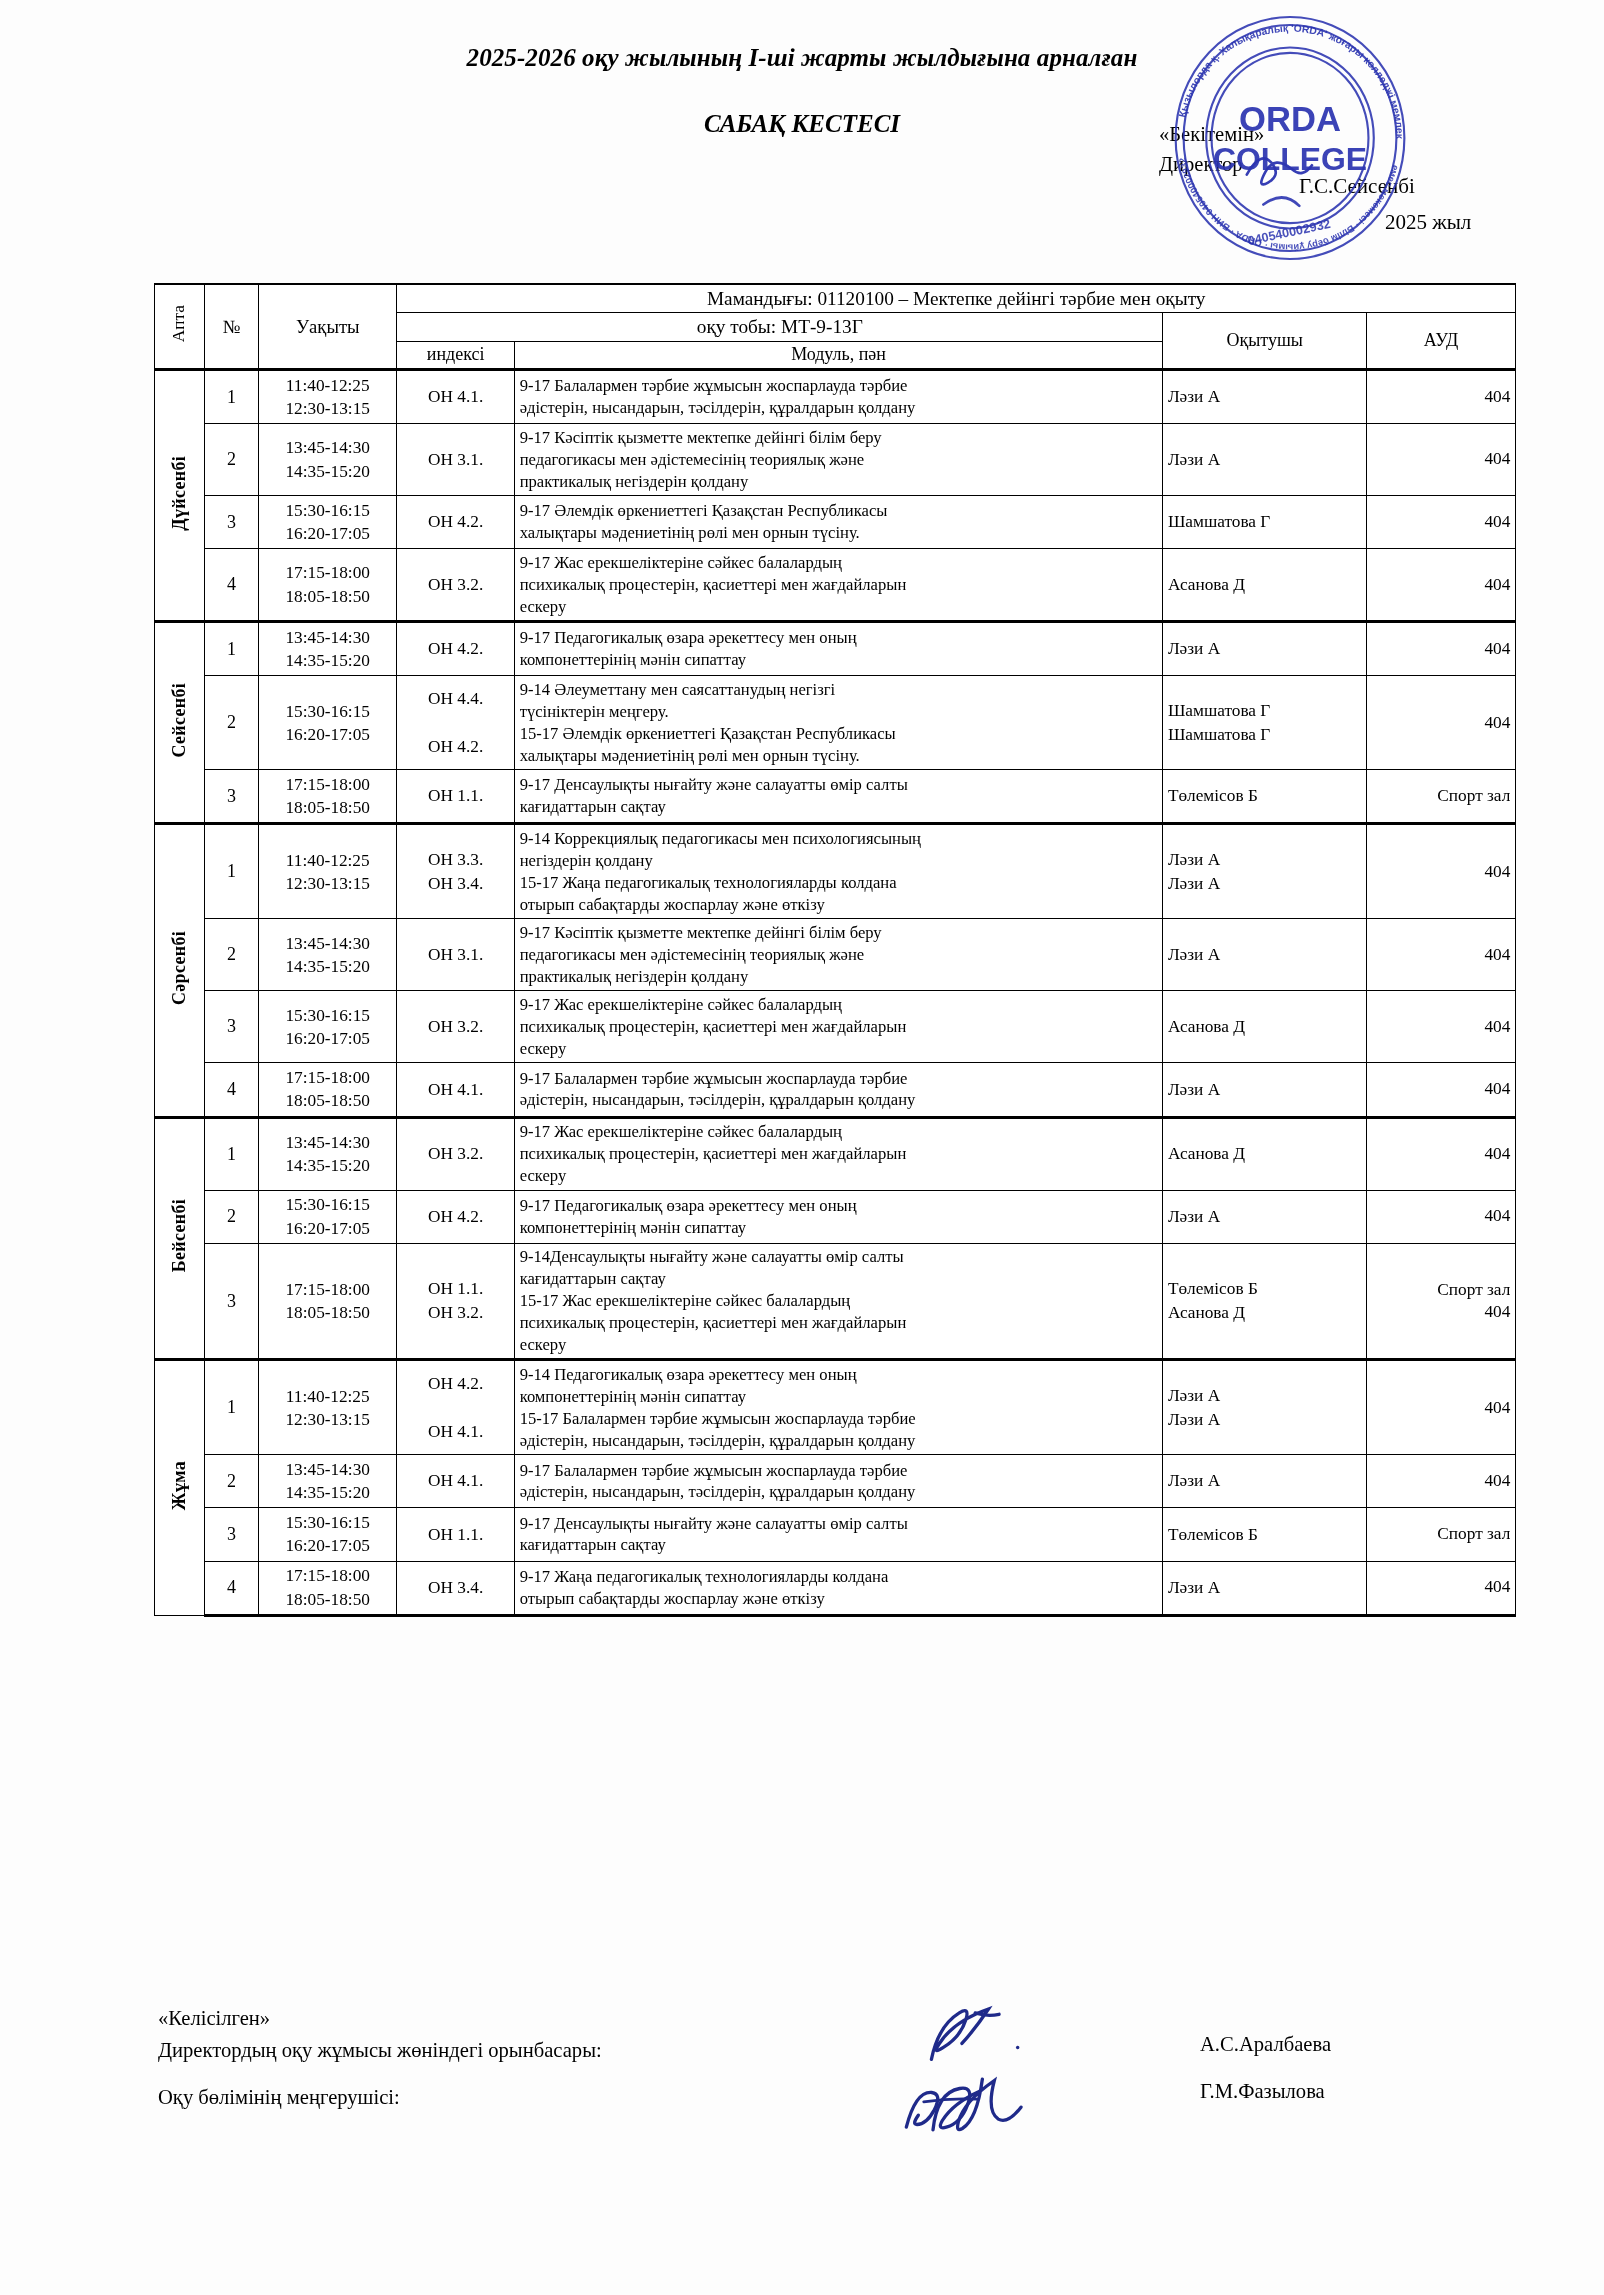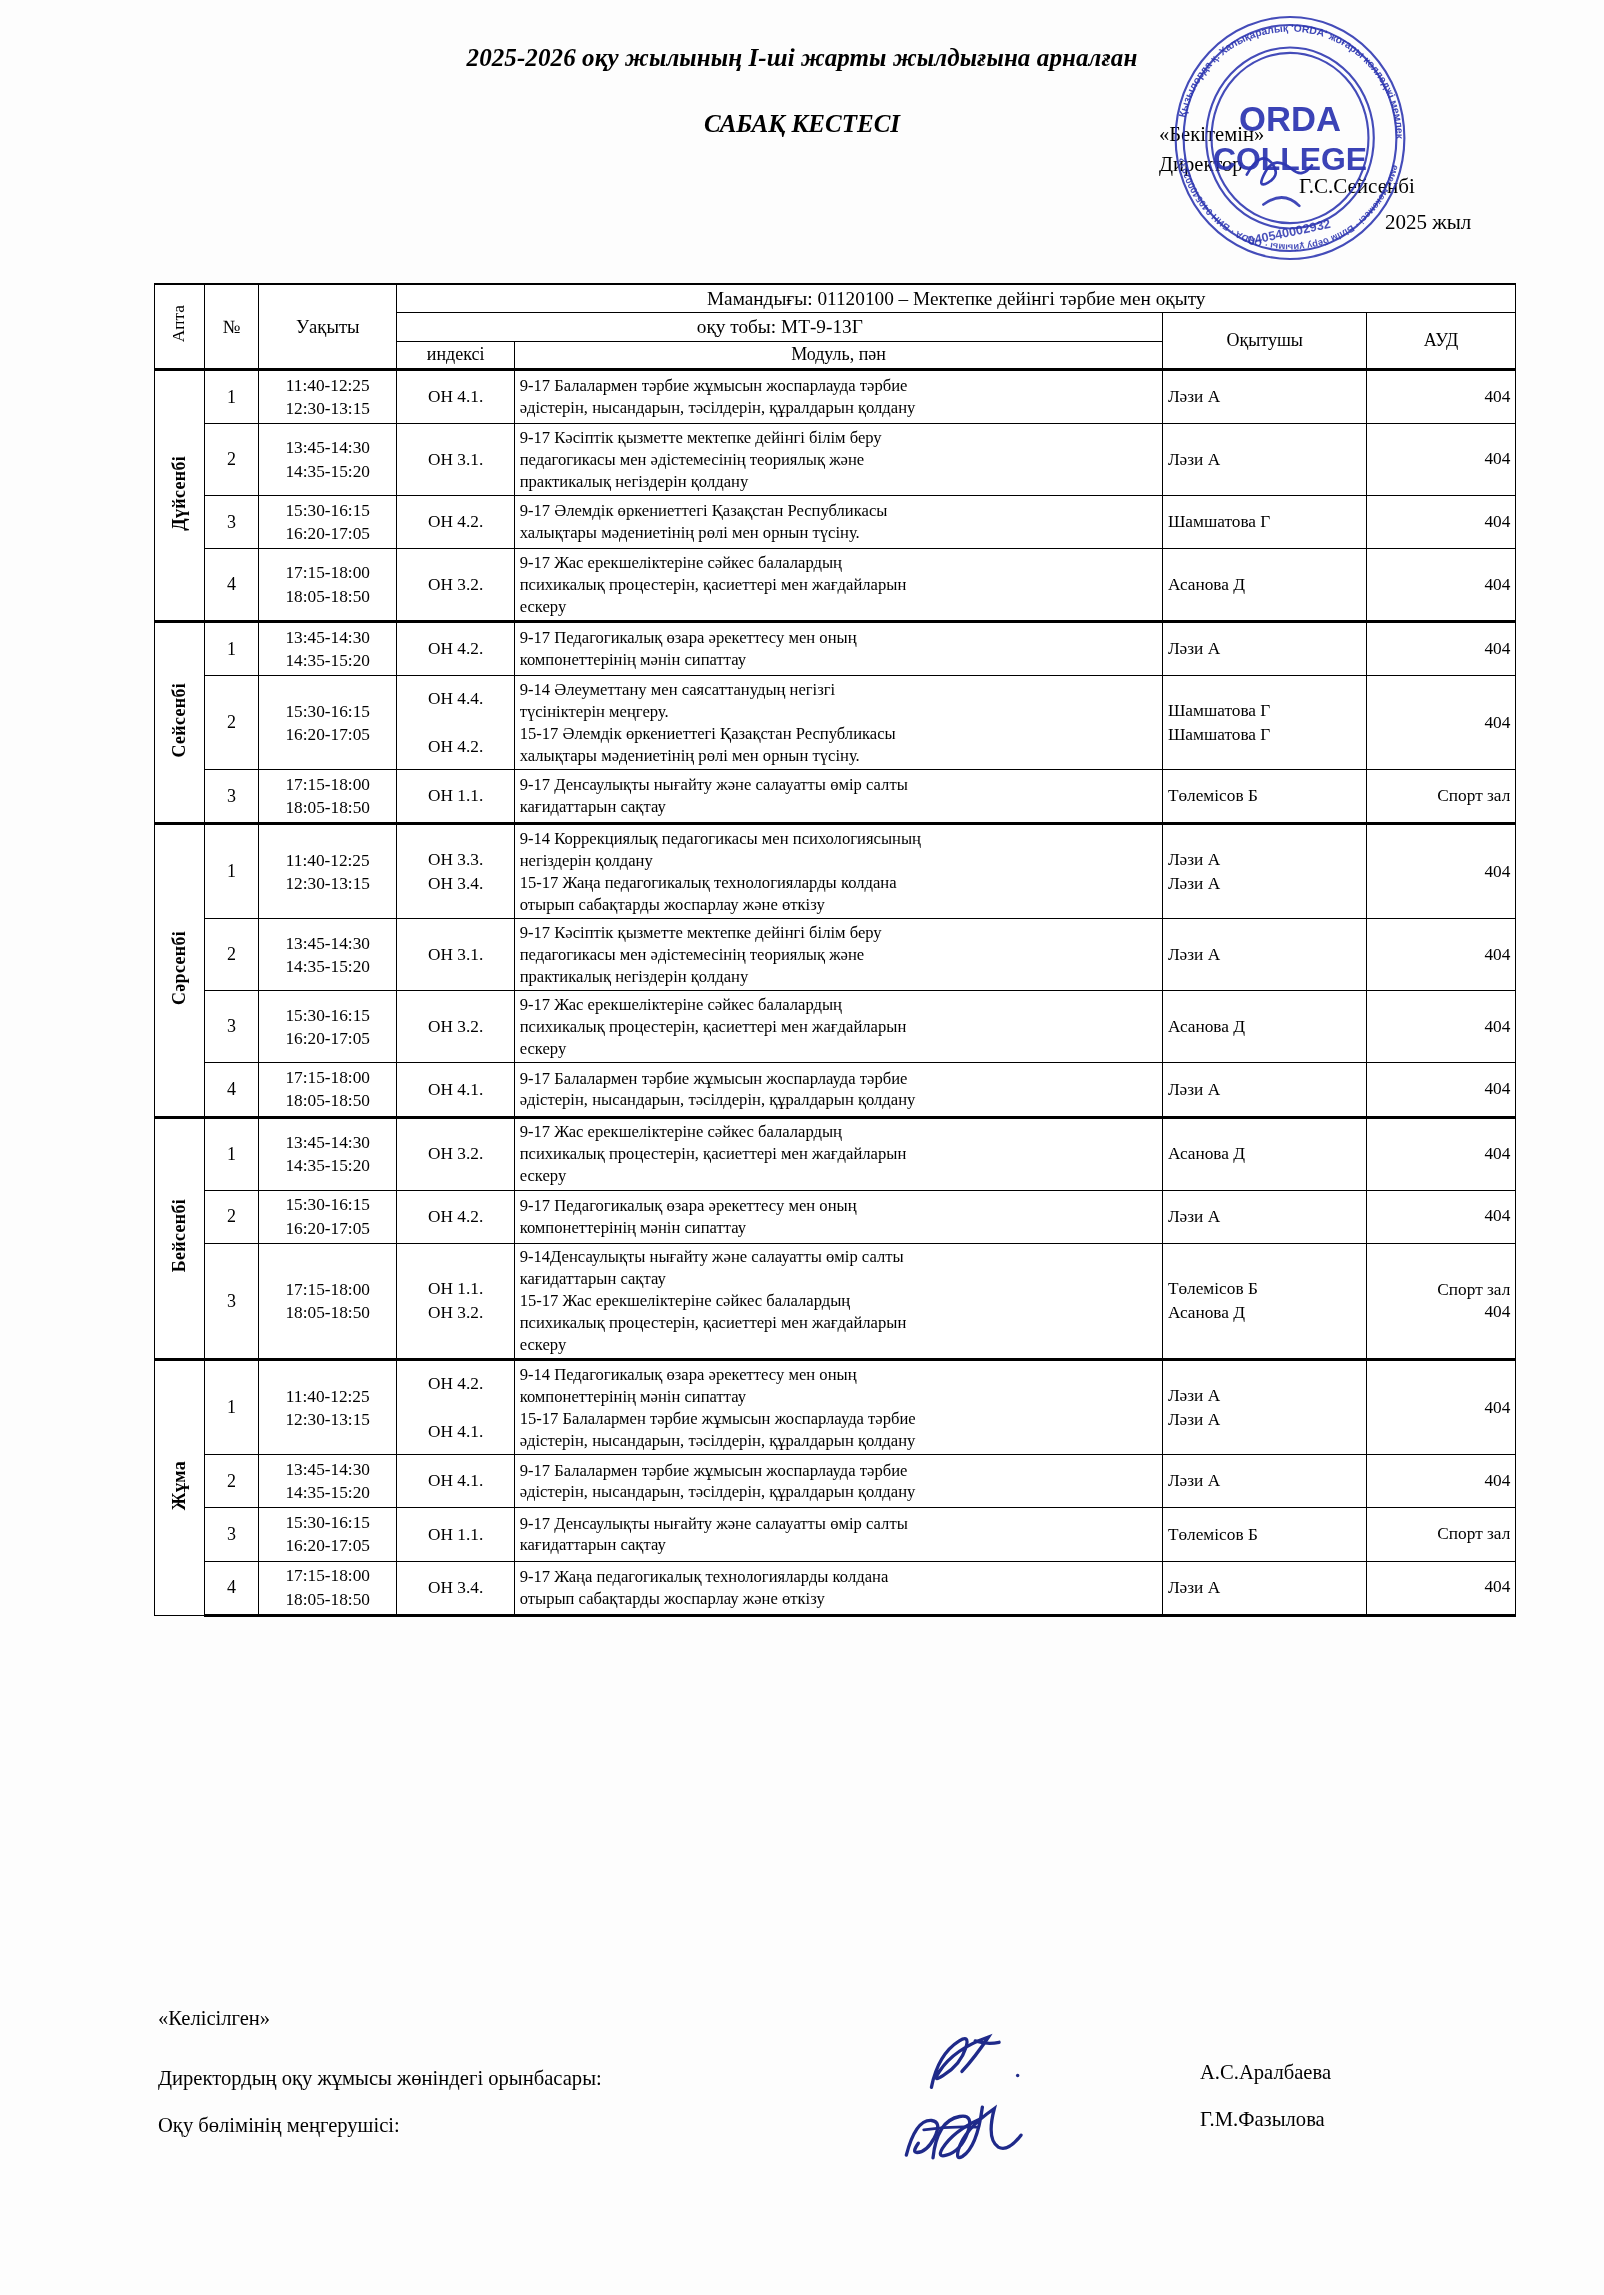--- a/index.html
+++ b/index.html
@@ -212,21 +212,21 @@
 
   
   .footer {
     position: absolute;
     top: 2008px;
     left: 158px;
     width: 1332px;
     font-size: 20.6px;
     line-height: 1.0;
   }
-  .footer .kel { font-size: 20.6px; margin-bottom: 33px; display: block; }
+  .footer .kel { font-size: 20.6px; margin-bottom: 5px; display: block; }
   .foot-row {
     display: block;
     position: relative;
     height: 37px;
     margin-bottom: 10.7px;
   }
   .foot-label {
     position: absolute;
     left: 0;
     top: 6px;

